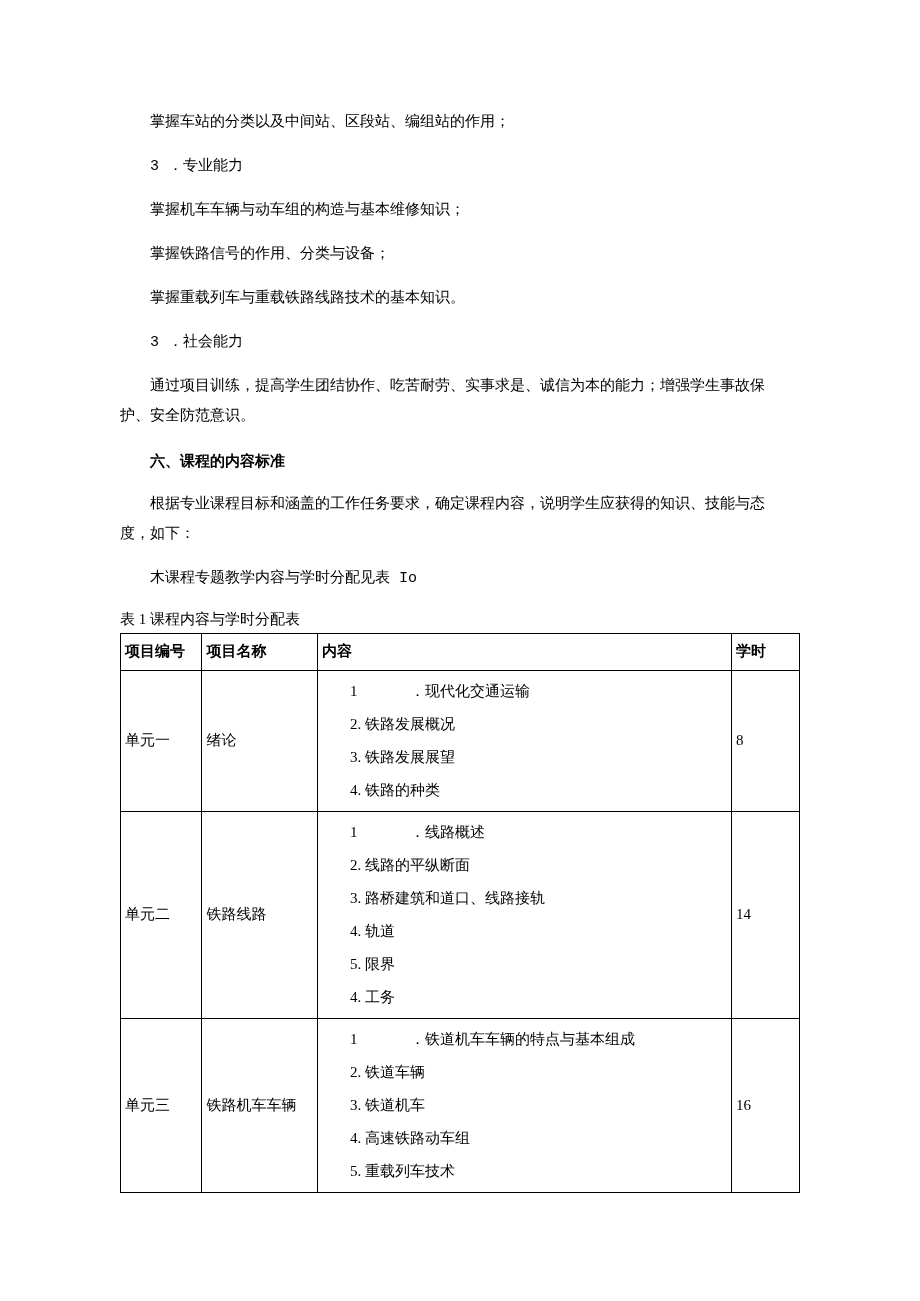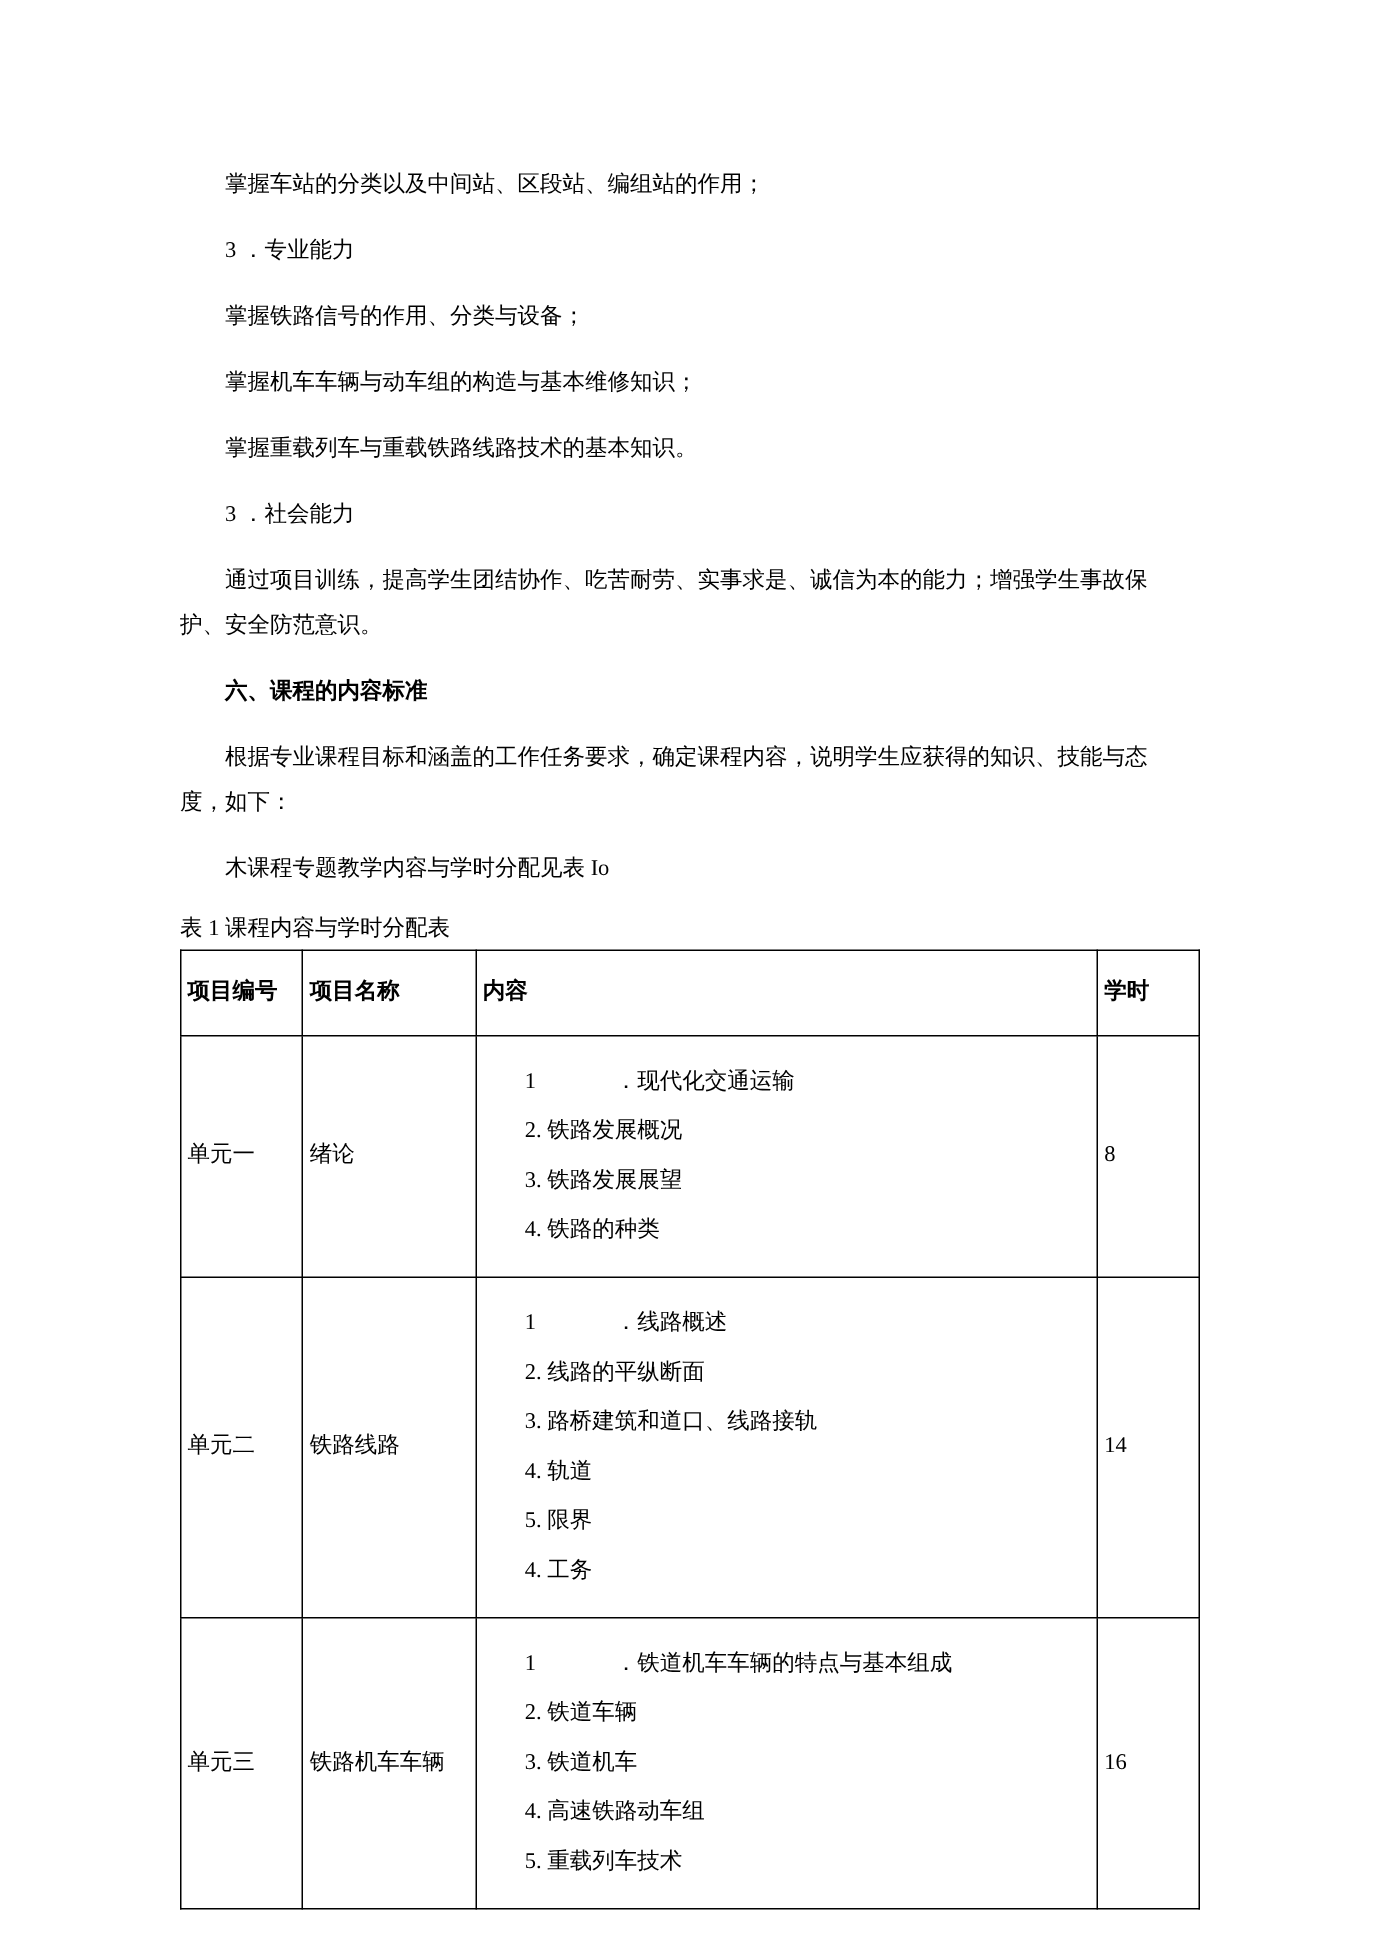--- a/index.html
+++ b/index.html
@@ -14,39 +14,40 @@
   .page {
     width: 920px;
     min-height: 1301px;
     padding: 108px 120px 200px 120px;
     box-sizing: border-box;
   }
   .para {
     text-indent: 2em;
     margin: 0 16px 14px 0;
     line-height: 2.0;
+    font-family: Liberation Mono, monospace;
   }
   .heading {
     text-indent: 2em;
     font-weight: bold;
     margin: 0 0 14px 0;
     line-height: 2.0;
   }
   .table-caption {
     text-align: left;
     margin-bottom: 2px;
   }
   table {
     border-collapse: collapse;
     width: 100%;
     table-layout: fixed;
   }
   th, td {
     border: 1px solid #000;
-    padding: 14px 4px;
+    padding: 4px 4px;
     vertical-align: middle;
     text-align: left;
     font-weight: normal;
     font-size: 15px;
   }
   th {
     font-weight: bold;
     height: 28px;
   }
   .content-cell .line {
@@ -64,22 +65,22 @@
   .first-line .gap { display:inline-block; width: 3.5em; }
   .first-line .txt { display:inline-block; }
 </style>
 </head>
 <body>
 
 <div class="page">
 
   <div class="para">掌握车站的分类以及中间站、区段站、编组站的作用；</div>
   <div class="para">3 ．专业能力</div>
+  <div class="para">掌握机车车辆与动车组的构造与基本维修知识；</div>
   <div class="para">掌握铁路信号的作用、分类与设备；</div>
-  <div class="para">掌握机车车辆与动车组的构造与基本维修知识；</div>
   <div class="para">掌握重载列车与重载铁路线路技术的基本知识。</div>
   <div class="para">3 ．社会能力</div>
   <div class="para" style="text-indent:2em;">通过项目训练，提高学生团结协作、吃苦耐劳、实事求是、诚信为本的能力；增强学生事故保护、安全防范意识。</div>
 
   <div class="heading">六、课程的内容标准</div>
 
   <div class="para">根据专业课程目标和涵盖的工作任务要求，确定课程内容，说明学生应获得的知识、技能与态度，如下：</div>
   <div class="para">木课程专题教学内容与学时分配见表 Io</div>
 
   <div class="table-caption">表 1 课程内容与学时分配表</div>

